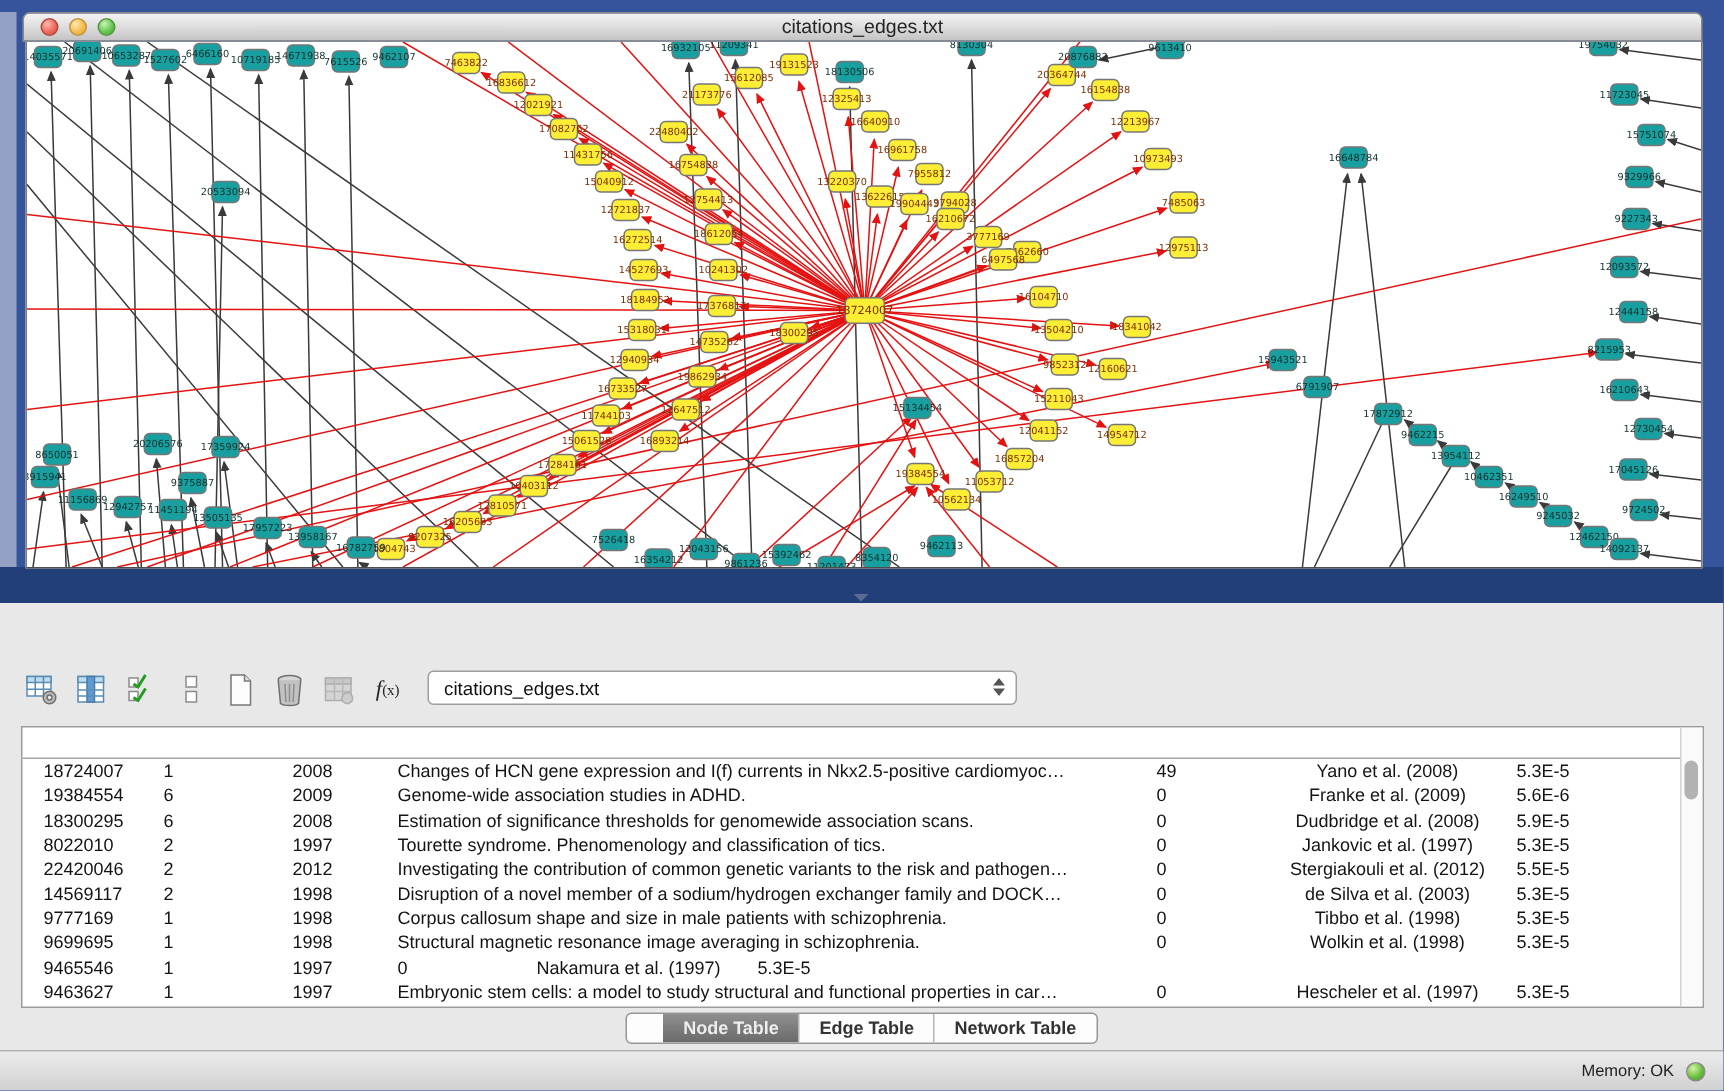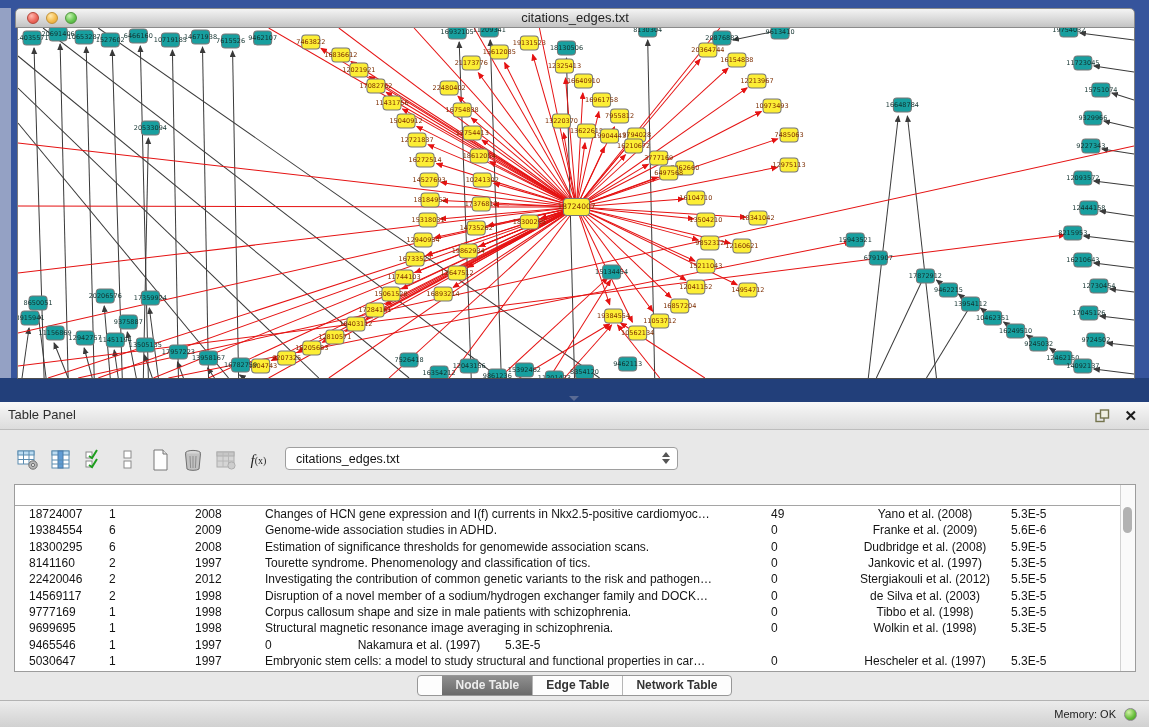--- a/index.html
+++ b/index.html
@@ -496,30 +496,20 @@
         <text x="1075" y="314.3" text-anchor="middle" font-size="6.5" fill="#11312e" font-family="DejaVu Sans, sans-serif">9724502</text>
         <rect x="1053" y="331" width="18" height="14" rx="3.5" fill="#189f9f" stroke="#767676" stroke-width="1"></rect>
         <text x="1062" y="340.3" text-anchor="middle" font-size="6.5" fill="#11312e" font-family="DejaVu Sans, sans-serif">14092137</text>
         <rect x="544" y="170.5" width="26" height="17" rx="3.5" fill="#fcee35" stroke="#767676" stroke-width="1"></rect>
         <text x="557" y="181.3" text-anchor="middle" font-size="7.5" fill="#7c2d00" font-family="DejaVu Sans, sans-serif">18724007</text>
       </svg>
   </div>
 </div>
 
 <div class="table-panel">
-  <div class="panel-header">
-    <span class="panel-title">Table Panel</span>
-    <span class="panel-header-icons">
-      <svg width="15" height="14" viewBox="0 0 15 14">
-        <rect x="1" y="4.5" width="8" height="8" fill="none" stroke="#74744e" stroke-width="1.4"></rect>
-        <rect x="5.5" y="1" width="8" height="8" fill="#efefe2" stroke="#74744e" stroke-width="1.4"></rect>
-      </svg>
-      <span class="close-x">✕</span>
-    </span>
-  </div>
 
   <div class="toolbar">
     <div class="tbtns">
       <span class="tbtn">
         <svg width="22" height="22" viewBox="0 0 22 22">
           <rect x="1" y="2" width="16" height="13" fill="#fff" stroke="#5b8cb0"></rect>
           <rect x="1" y="2" width="16" height="4" fill="#bcdcf2" stroke="#5b8cb0"></rect>
           <line x1="6.5" y1="2" x2="6.5" y2="15" stroke="#5b8cb0"></line>
             <line x1="12" y1="2" x2="12" y2="15" stroke="#5b8cb0"></line>
           <line x1="1" y1="10.5" x2="17" y2="10.5" stroke="#5b8cb0"></line>
@@ -644,21 +634,21 @@
           <div class="tcell" style="width: 80px; text-align: left;">18300295</div>
           <div class="tcell" style="width: 86px; text-align: left;">6</div>
           <div class="tcell" style="width: 70px; text-align: left;">2008</div>
           <div class="tcell" style="width: 506px; text-align: left;">Estimation of significance thresholds for genomewide association scans.</div>
           <div class="tcell" style="width: 80px; text-align: left;">0</div>
           <div class="tcell" style="width: 160px; text-align: center;">Dudbridge et al. (2008)</div>
           <div class="tcell" style="width: 82px; text-align: left;">5.9E-5</div>
         </div>
         <div class="trow">
           <div class="tcell" style="width: 8px; text-align: left; padding: 0px;"></div>
-          <div class="tcell" style="width: 80px; text-align: left;">8141160</div>
+          <div class="tcell" style="width: 80px; text-align: left;">8022010</div>
           <div class="tcell" style="width: 86px; text-align: left;">2</div>
           <div class="tcell" style="width: 70px; text-align: left;">1997</div>
           <div class="tcell" style="width: 506px; text-align: left;">Tourette syndrome. Phenomenology and classification of tics.</div>
           <div class="tcell" style="width: 80px; text-align: left;">0</div>
           <div class="tcell" style="width: 160px; text-align: center;">Jankovic et al. (1997)</div>
           <div class="tcell" style="width: 82px; text-align: left;">5.3E-5</div>
         </div>
         <div class="trow">
           <div class="tcell" style="width: 8px; text-align: left; padding: 0px;"></div>
           <div class="tcell" style="width: 80px; text-align: left;">22420046</div>
@@ -703,21 +693,21 @@
           <div class="tcell" style="width: 8px; text-align: left; padding: 0px;"></div>
           <div class="tcell" style="width: 80px; text-align: left;">9465546</div>
           <div class="tcell" style="width: 86px; text-align: left;">1</div>
           <div class="tcell" style="width: 70px; text-align: left;">1997</div>
           <div class="tcell" style="width: 80px; text-align: left;">0</div>
           <div class="tcell" style="width: 160px; text-align: center;">Nakamura et al. (1997)</div>
           <div class="tcell" style="width: 82px; text-align: left;">5.3E-5</div>
         </div>
         <div class="trow">
           <div class="tcell" style="width: 8px; text-align: left; padding: 0px;"></div>
-          <div class="tcell" style="width: 80px; text-align: left;">5030647</div>
+          <div class="tcell" style="width: 80px; text-align: left;">9463627</div>
           <div class="tcell" style="width: 86px; text-align: left;">1</div>
           <div class="tcell" style="width: 70px; text-align: left;">1997</div>
           <div class="tcell" style="width: 506px; text-align: left;">Embryonic stem cells: a model to study structural and functional properties in car…</div>
           <div class="tcell" style="width: 80px; text-align: left;">0</div>
           <div class="tcell" style="width: 160px; text-align: center;">Hescheler et al. (1997)</div>
           <div class="tcell" style="width: 82px; text-align: left;">5.3E-5</div>
         </div>
       </div>
     <div class="vscroll">
       <div class="vthumb"></div>

